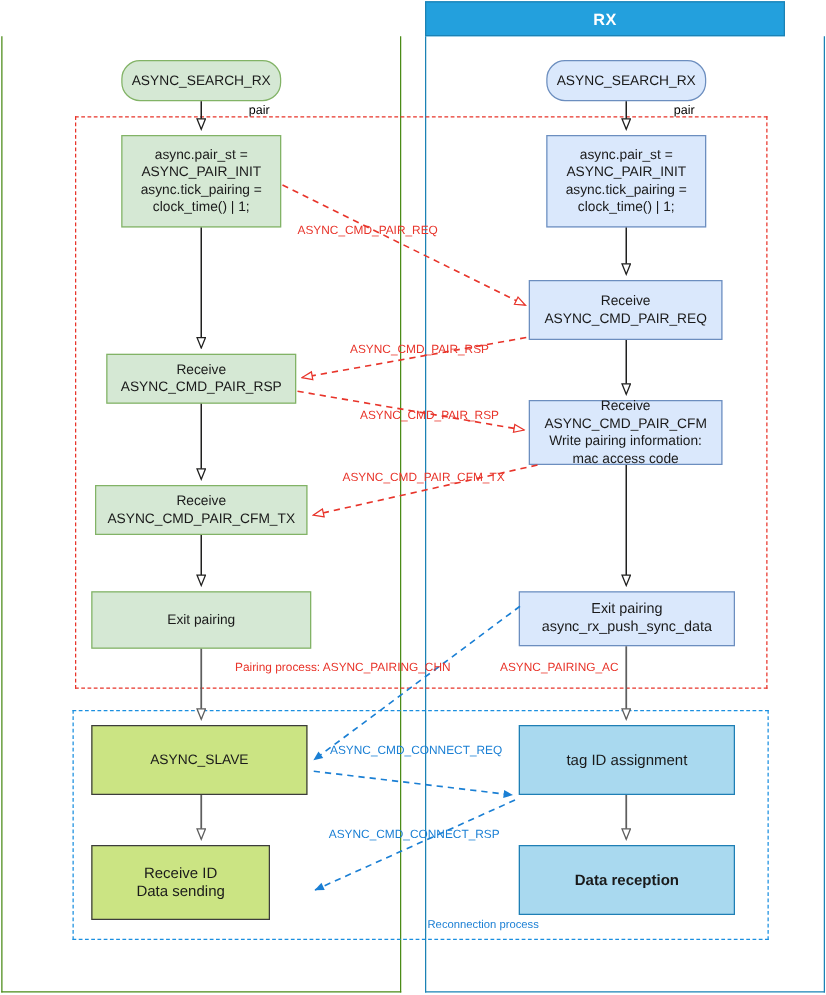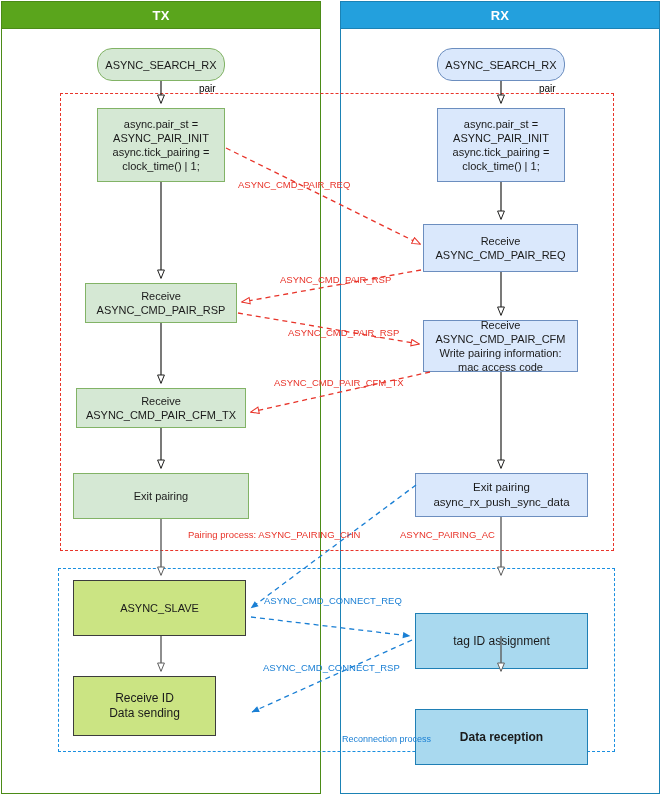--- a/index.html
+++ b/index.html
@@ -4,59 +4,56 @@
 <style>
   html,body{margin:0;padding:0;background:#ffffff;}
   body{font-family:"Liberation Sans", sans-serif;}
   #canvas{position:relative;width:661px;height:796px;background:#ffffff;overflow:hidden;}
   .lane-body{position:absolute;box-sizing:border-box;background:#ffffff;}
   .lane-header{position:absolute;box-sizing:border-box;display:flex;align-items:center;justify-content:center;
                color:#ffffff;font-weight:bold;font-size:13px;letter-spacing:.3px;}
 
   #lane-tx-header{left:1px;top:1px;width:320px;height:28px;background:#5aa51c;border:1px solid #4b8b17;}
   #lane-tx-body{left:1px;top:29px;width:320px;height:765px;border:1px solid #4b8b17;border-top:none;}
-  #lane-rx-header{left:340px;top:1px;width:320px;height:28px;background:#23a0dd;border:1px solid #1b82b5;}
+  #lane-rx-header{left:340px;top:1px;width:288px;height:28px;background:#23a0dd;border:1px solid #1b82b5;}
   #lane-rx-body{left:340px;top:29px;width:320px;height:765px;border:1px solid #1b82b5;border-top:none;}
 
   
   .group{position:absolute;box-sizing:border-box;}
   #group-pairing{left:60px;top:93px;width:554px;height:458px;border:1.4px dashed #e8342a;}
   #group-reconnect{left:58px;top:568px;width:557px;height:184px;border:1.6px dashed #1a8fe0;}
 
   
   .node{position:absolute;box-sizing:border-box;display:flex;flex-direction:column;
         align-items:center;justify-content:center;text-align:center;color:#1a1a1a;
         font-size:11px;line-height:14px;}
   .node span{display:block;white-space:nowrap;}
 
   .n-green-soft{background:#d5e8d4;border:1px solid #82b366;}
   .n-blue-soft{background:#dae8fc;border:1px solid #6c8ebf;}
   .n-green-bold{background:#cbe483;border:1px solid #3c3c3c;}
-  .n-blue-bold{background:#a9d9ef;border:1px solid #1f7fb5;margin-top:33px;}
+  .n-blue-bold{background:#a9d9ef;border:1px solid #1f7fb5;}
   .rounded{border-radius:15px;}
 
   
   #wires{position:absolute;left:0;top:0;width:661px;height:796px;pointer-events:none;}
 
   
   .elabel{position:absolute;font-size:9.5px;white-space:nowrap;}
   .lab-red{color:#e8342a;}
   .lab-blue{color:#1a7fd4;}
   .lab-black{color:#000000;font-size:10px;padding-left:36px;}
 </style>
 </head>
 <body>
 
 <div id="canvas">
 
   <div class="lane-body" id="lane-tx-body"></div>
   <div class="lane-body" id="lane-rx-body"></div>
-  <div class="lane-header" id="lane-tx-header">
-    <span>TX</span>
-  </div>
   <div class="lane-header" id="lane-rx-header">
     <span>RX</span>
   </div>
 
   <div class="group" id="group-pairing"></div>
   <div class="group" id="group-reconnect"></div>
 
   <div class="node n-green-soft rounded" style="left:97px;top:48px;width:128px;height:33px;">
     <span>ASYNC_SEARCH_RX</span>
   </div>

